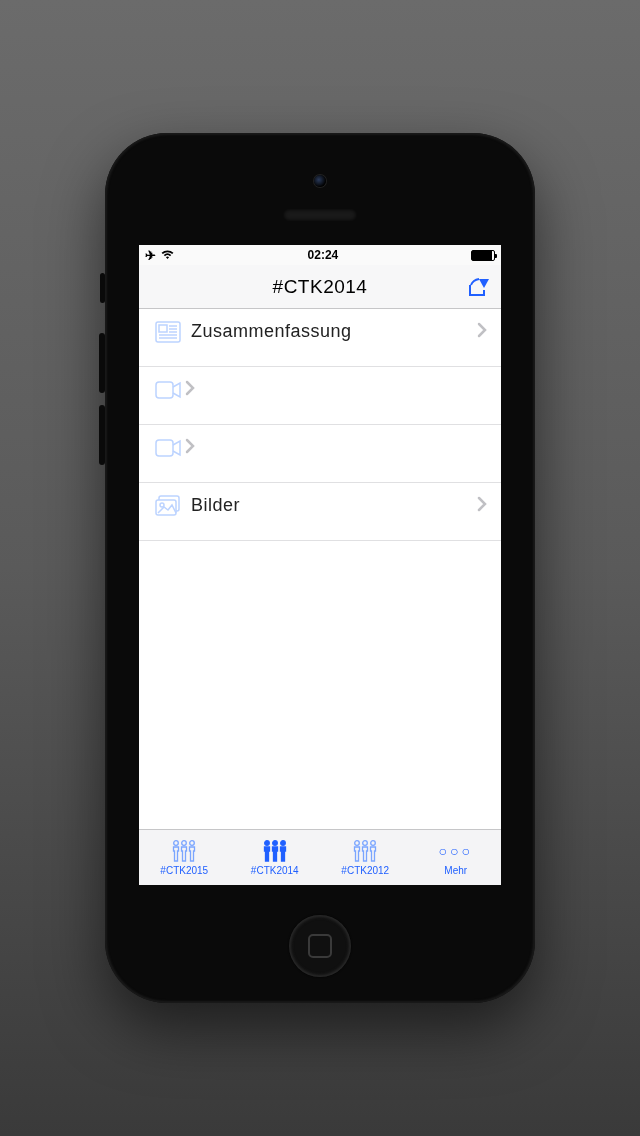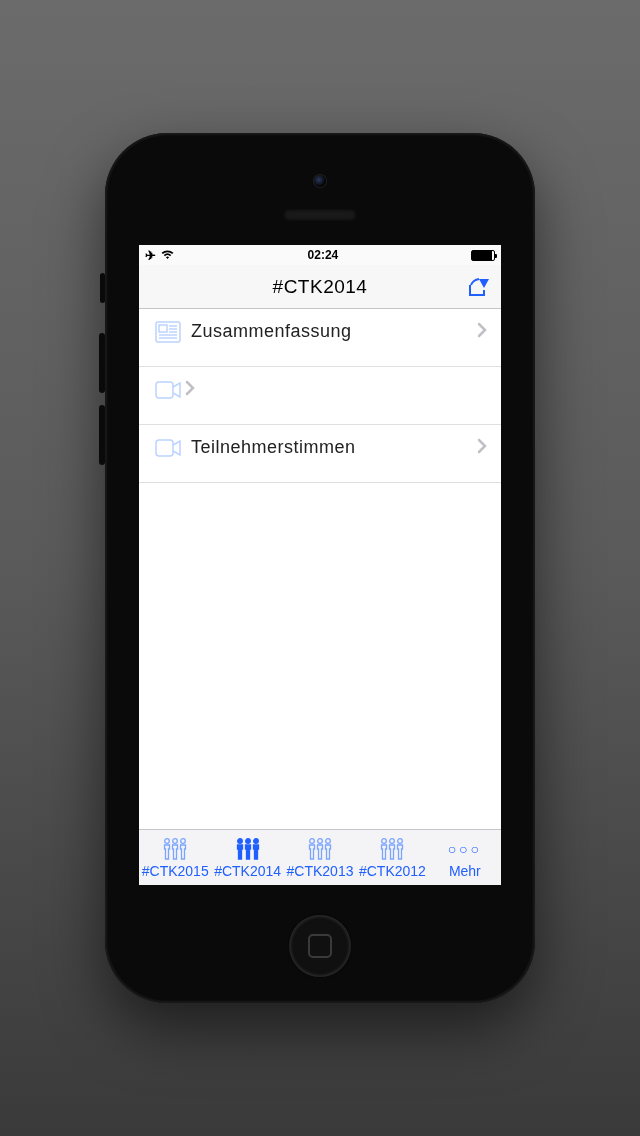--- a/index.html
+++ b/index.html
@@ -155,21 +155,21 @@
   }
   .tab {
     flex: 1;
     display: flex;
     flex-direction: column;
     align-items: center;
     justify-content: center;
     gap: 2px;
     color: #2060ff;
   }
-  .tab .tlabel { font-size: 14px; font-weight: 500;}
+  .tab .tlabel { font-size: 10px; font-weight: 500;}
   .tab.inactive .people svg { fill: none; stroke: #7aa5ff; }
   .tab.active .people svg { fill: #2060ff; stroke: #2060ff; }
   .tab .more-dots { font-size: 14px; letter-spacing: 3px; line-height:24px; height:24px;}
   .tab .people { height: 24px; display:flex; align-items:flex-end; }
 </style>
 </head>
 <body>
 
 <div class="phone">
   <div class="camera"></div>
@@ -243,28 +243,43 @@
         </span>
       </div>
 
       <div class="list-row">
         <span class="icon">
           <svg width="26" height="18" viewBox="0 0 26 18" fill="none" stroke="#bcd3ff" stroke-width="1.5">
             <rect x="1" y="1" width="17" height="16" rx="3"></rect>
             <path d="M18 6 L25 2 V16 L18 12"></path>
           </svg>
         </span>
-        <span class="label">Teilnehmerstimmen</span>
         <span class="chevron">
           <svg width="10" height="16" viewBox="0 0 10 16">
               <path d="M2 2 L8 8 L2 14" fill="none" stroke="currentColor" stroke-width="2.5" stroke-linecap="round"></path>
             </svg>
         </span>
       </div>
 
+      <div class="list-row">
+        <span class="icon">
+          <svg width="28" height="22" viewBox="0 0 28 22" fill="none" stroke="#bcd3ff" stroke-width="1.5">
+            <rect x="5" y="1" width="20" height="15" rx="2"></rect>
+            <rect x="2" y="5" width="20" height="15" rx="2" fill="#fff"></rect>
+            <circle cx="8" cy="10" r="2"></circle>
+            <path d="M4 18 L10 12 L14 15 L18 10 L22 18"></path>
+          </svg>
+        </span>
+        <span class="label">Bilder</span>
+        <span class="chevron">
+          <svg width="10" height="16" viewBox="0 0 10 16">
+              <path d="M2 2 L8 8 L2 14" fill="none" stroke="currentColor" stroke-width="2.5" stroke-linecap="round"></path>
+            </svg>
+        </span>
+      </div>
 
     </div>
 
     <div class="tabbar">
       <div class="tab inactive">
         <span class="people">
           <svg width="34" height="24" viewBox="0 0 34 24" stroke-width="1.3">
             <g>
                 <circle cx="9" cy="4" r="2.3"></circle>
                 <path d="M6.5 8 h5 v4 h-1 v10 h-3 v-10 h-1 z"></path>
@@ -310,39 +325,20 @@
             <g>
                 <circle cx="17" cy="4" r="2.3"></circle>
                 <path d="M14.5 8 h5 v4 h-1 v10 h-3 v-10 h-1 z"></path>
               </g>
             <g>
                 <circle cx="25" cy="4" r="2.3"></circle>
                 <path d="M22.5 8 h5 v4 h-1 v10 h-3 v-10 h-1 z"></path>
               </g>
           </svg>
         </span>
-        <span class="tlabel">#CTK2013</span>
-      </div>
-      <div class="tab inactive">
-        <span class="people">
-          <svg width="34" height="24" viewBox="0 0 34 24" stroke-width="1.3">
-            <g>
-                <circle cx="9" cy="4" r="2.3"></circle>
-                <path d="M6.5 8 h5 v4 h-1 v10 h-3 v-10 h-1 z"></path>
-              </g>
-            <g>
-                <circle cx="17" cy="4" r="2.3"></circle>
-                <path d="M14.5 8 h5 v4 h-1 v10 h-3 v-10 h-1 z"></path>
-              </g>
-            <g>
-                <circle cx="25" cy="4" r="2.3"></circle>
-                <path d="M22.5 8 h5 v4 h-1 v10 h-3 v-10 h-1 z"></path>
-              </g>
-          </svg>
-        </span>
         <span class="tlabel">#CTK2012</span>
       </div>
       <div class="tab inactive">
         <span class="more-dots">○○○</span>
         <span class="tlabel">Mehr</span>
       </div>
     </div>
 
   </div>
 

